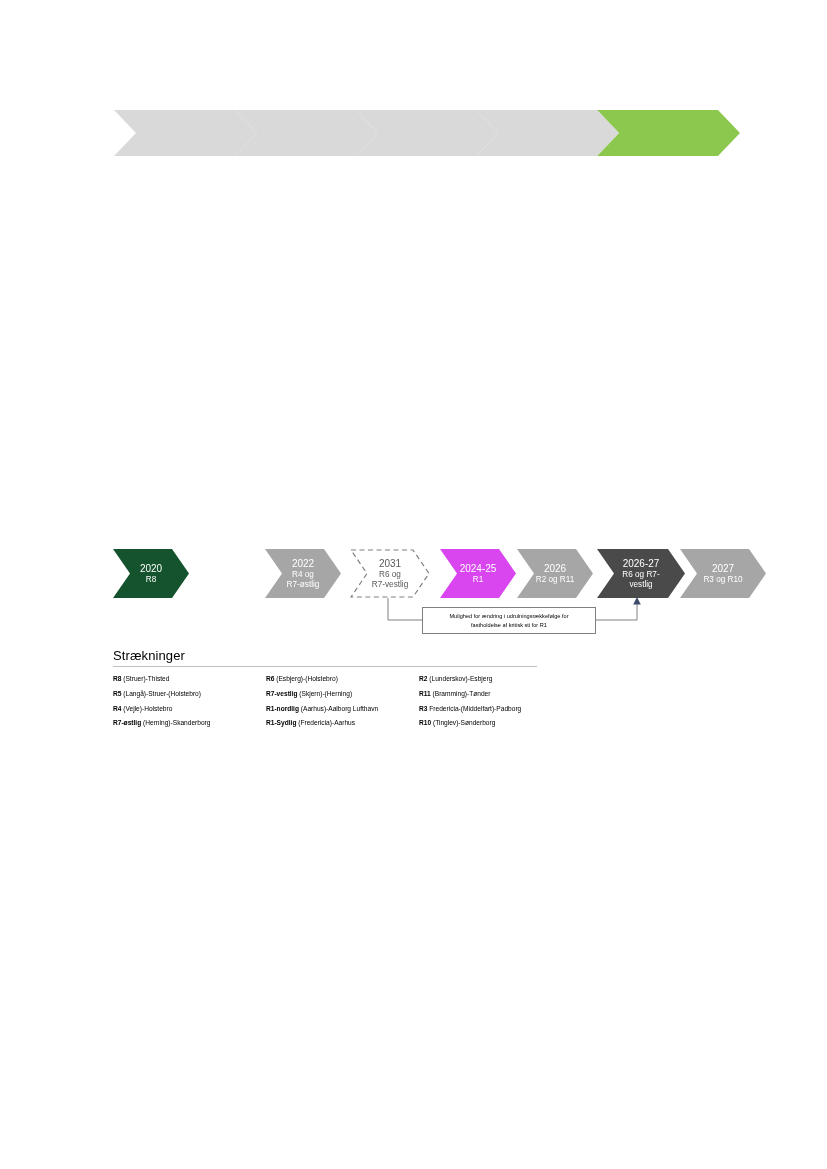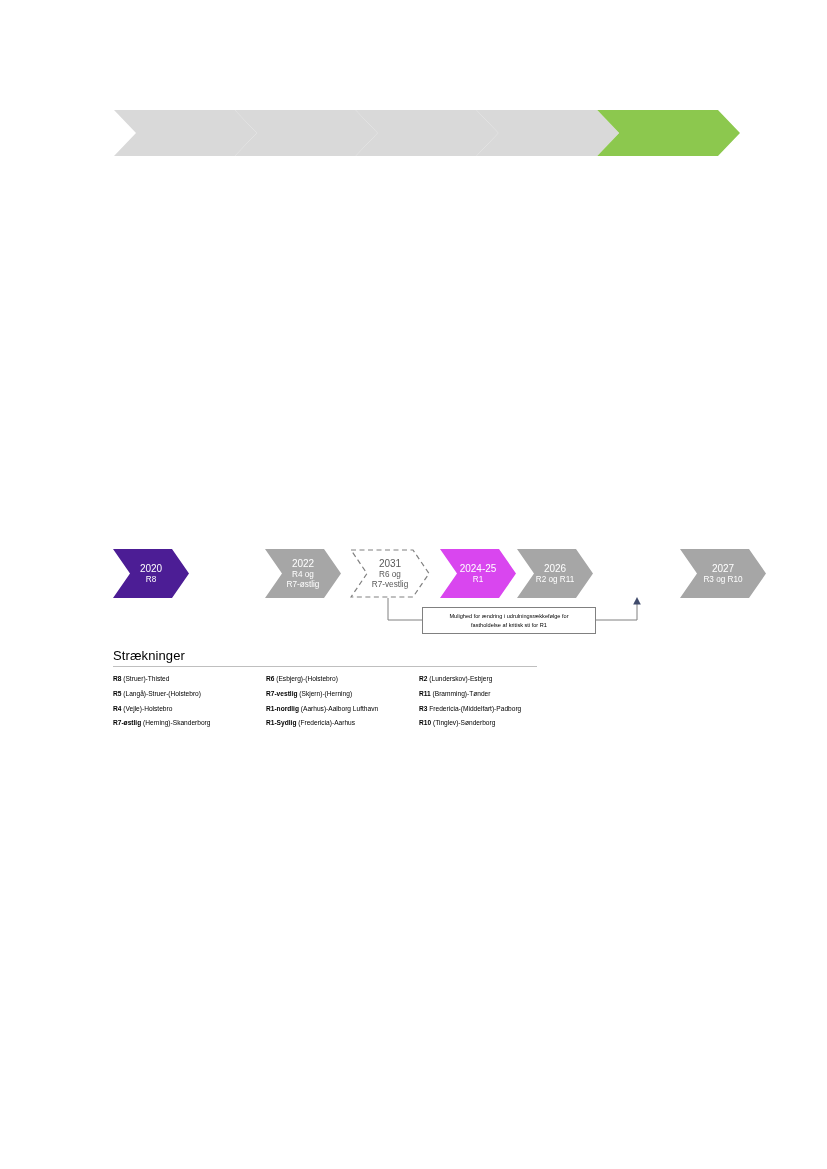--- a/index.html
+++ b/index.html
@@ -151,21 +151,21 @@
 
 <div id="top-banner">
     <div class="banner-chevron first" style="left: 0px; width: 142.8px; background: rgb(217, 217, 217);"></div>
     <div class="banner-chevron" style="left: 120.8px; width: 142.8px; background: rgb(217, 217, 217);"></div>
     <div class="banner-chevron" style="left: 241.6px; width: 142.8px; background: rgb(217, 217, 217);"></div>
     <div class="banner-chevron" style="left: 362.4px; width: 142.8px; background: rgb(217, 217, 217);"></div>
     <div class="banner-chevron" style="left: 483.2px; width: 142.8px; background: rgb(140, 200, 78);"></div>
   </div>
 
 <div id="timeline">
-    <div class="tl-chevron tl-solid" style="left: 113px; width: 76px; background: #4c1d95;">
+    <div class="tl-chevron tl-solid" style="left: 113px; width: 76px; background: #14532d;">
       <div class="tl-inner" style="width:100%">
         <span class="tl-year">2020</span>
         <span class="tl-label">R8</span>
       </div>
     </div>
     <div class="tl-chevron tl-solid" style="left: 265px; width: 76px; background: rgb(166, 166, 166);">
       <div class="tl-inner" style="width:100%">
         <span class="tl-year">2022</span>
         <span class="tl-label">R4 og
 R7-østlig</span>
@@ -184,20 +184,27 @@
     <div class="tl-chevron tl-solid" style="left: 440px; width: 76px; background: #d946ef; align-items: center;">
       <div class="tl-inner" style="width:100%">
         <span class="tl-year">2024-25</span>
         <span class="tl-label">R1</span>
       </div>
     </div>
     <div class="tl-chevron tl-solid" style="left: 517px; width: 76px; background: rgb(166, 166, 166);">
       <div class="tl-inner" style="width:100%">
         <span class="tl-year">2026</span>
         <span class="tl-label">R2 og R11</span>
+      </div>
+    </div>
+    <div class="tl-chevron tl-solid" style="left: 597px; width: 88px; background: rgb(74, 74, 74);">
+      <div class="tl-inner" style="width:100%">
+        <span class="tl-year">2026-27</span>
+        <span class="tl-label">R6 og R7-
+vestlig</span>
       </div>
     </div>
     <div class="tl-chevron tl-solid" style="left: 680px; width: 86px; background: rgb(166, 166, 166);">
       <div class="tl-inner" style="width:100%">
         <span class="tl-year">2027</span>
         <span class="tl-label">R3 og R10</span>
       </div>
     </div>
   </div>
 

